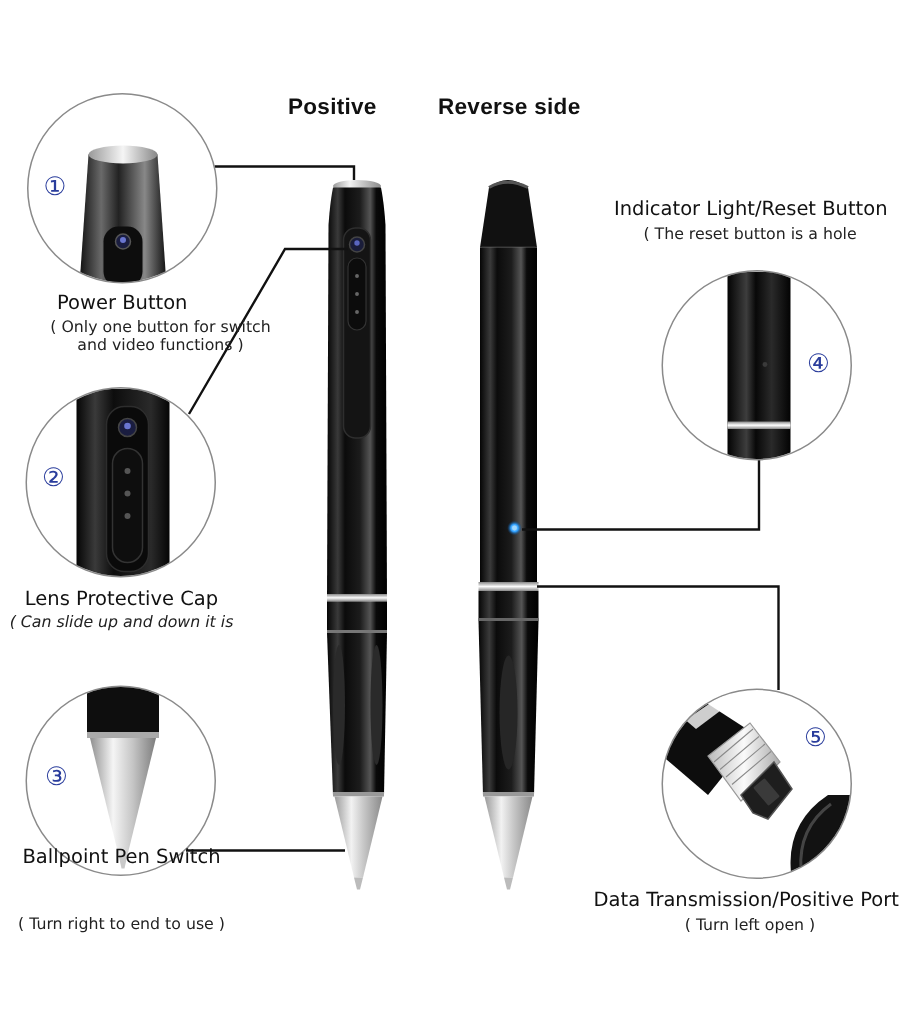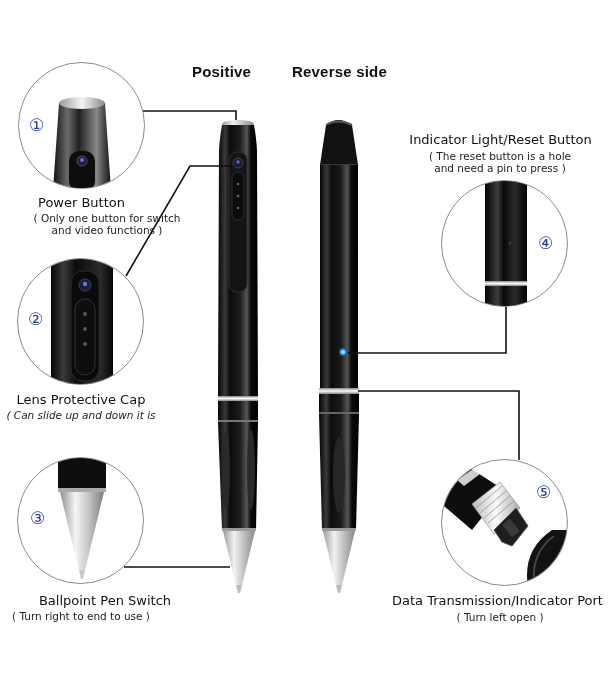--- a/index.html
+++ b/index.html
@@ -180,29 +180,28 @@
           <stop offset="1" stop-color="#7d7d7d"></stop>
       </linearGradient>
     </defs>
     <rect x="40" y="0" width="48" height="32" fill="#0e0e0e"></rect>
     <rect x="40" y="30" width="48" height="4" fill="#aaa"></rect>
     <path d="M42,34 L86,34 L67,112 L61,112 Z" fill="url(#c3tip)"></path>
     <path d="M61,112 L67,112 L65,121 L63,121 Z" fill="#c9c9c9"></path>
   </svg>
   <span class="num" style="left:12px; top:50px;">③</span>
 </div>
-<div class="abs label-title" style="left:0px; top:593px; width:162px;padding-left:24px;">Ballpoint Pen Switch</div>
+<div class="abs label-title" style="left:0px; top:564px; width:162px;">Ballpoint Pen Switch</div>
 <div class="abs label-sub" style="left:0px; top:610px; width:162px;">
   <div>( Turn right to end to use )</div>
 </div>
 
 <div class="abs label-title" style="left:392px; top:132px; width:217px;">Indicator Light/Reset Button</div>
 <div class="abs label-sub" style="left:400px; top:150px; width:200px;">
   <div>( The reset button is a hole</div>
-  <div>and need a pin to press )</div>
 </div>
 <div class="circle" style="left:441px; top:180px; width:127px; height:127px;">
   <svg width="127" height="127" viewBox="0 0 127 127">
     <defs>
       <linearGradient id="c4body" x1="0" x2="1">
         <stop offset="0" stop-color="#030303"></stop>
           <stop offset="0.3" stop-color="#3d3d3d"></stop>
         <stop offset="0.45" stop-color="#080808"></stop>
           <stop offset="0.7" stop-color="#2a2a2a"></stop>
           <stop offset="1" stop-color="#030303"></stop>
@@ -240,16 +239,16 @@
     <line x1="46" y1="63" x2="72" y2="41" stroke="#888" stroke-width="0.7"></line>
 
     <path d="M52,70 L74,48 L86,66 L70,86 L60,82 Z" fill="#1e1e1e" stroke="#555"></path>
     <rect x="64" y="60" width="10" height="16" rx="1" fill="#3a3a3a" transform="rotate(-40 69 68)"></rect>
 
     <path d="M86,127 Q80,90 110,70 L135,70 L135,127 Z" fill="#121212"></path>
     <path d="M92,120 Q90,92 112,76" stroke="#444" stroke-width="2" fill="none"></path>
   </svg>
   <span class="num" style="left:94px; top:22px;">⑤</span>
 </div>
-<div class="abs label-title" style="left:386px; top:593px; width:223px;">Data Transmission/Indicator Port</div>
+<div class="abs label-title" style="left:386px; top:593px; width:223px;">Data Transmission/Positive Port</div>
 <div class="abs label-sub" style="left:400px; top:611px; width:200px;">
   <div>( Turn left open )</div>
 </div>
 
 </body></html>

